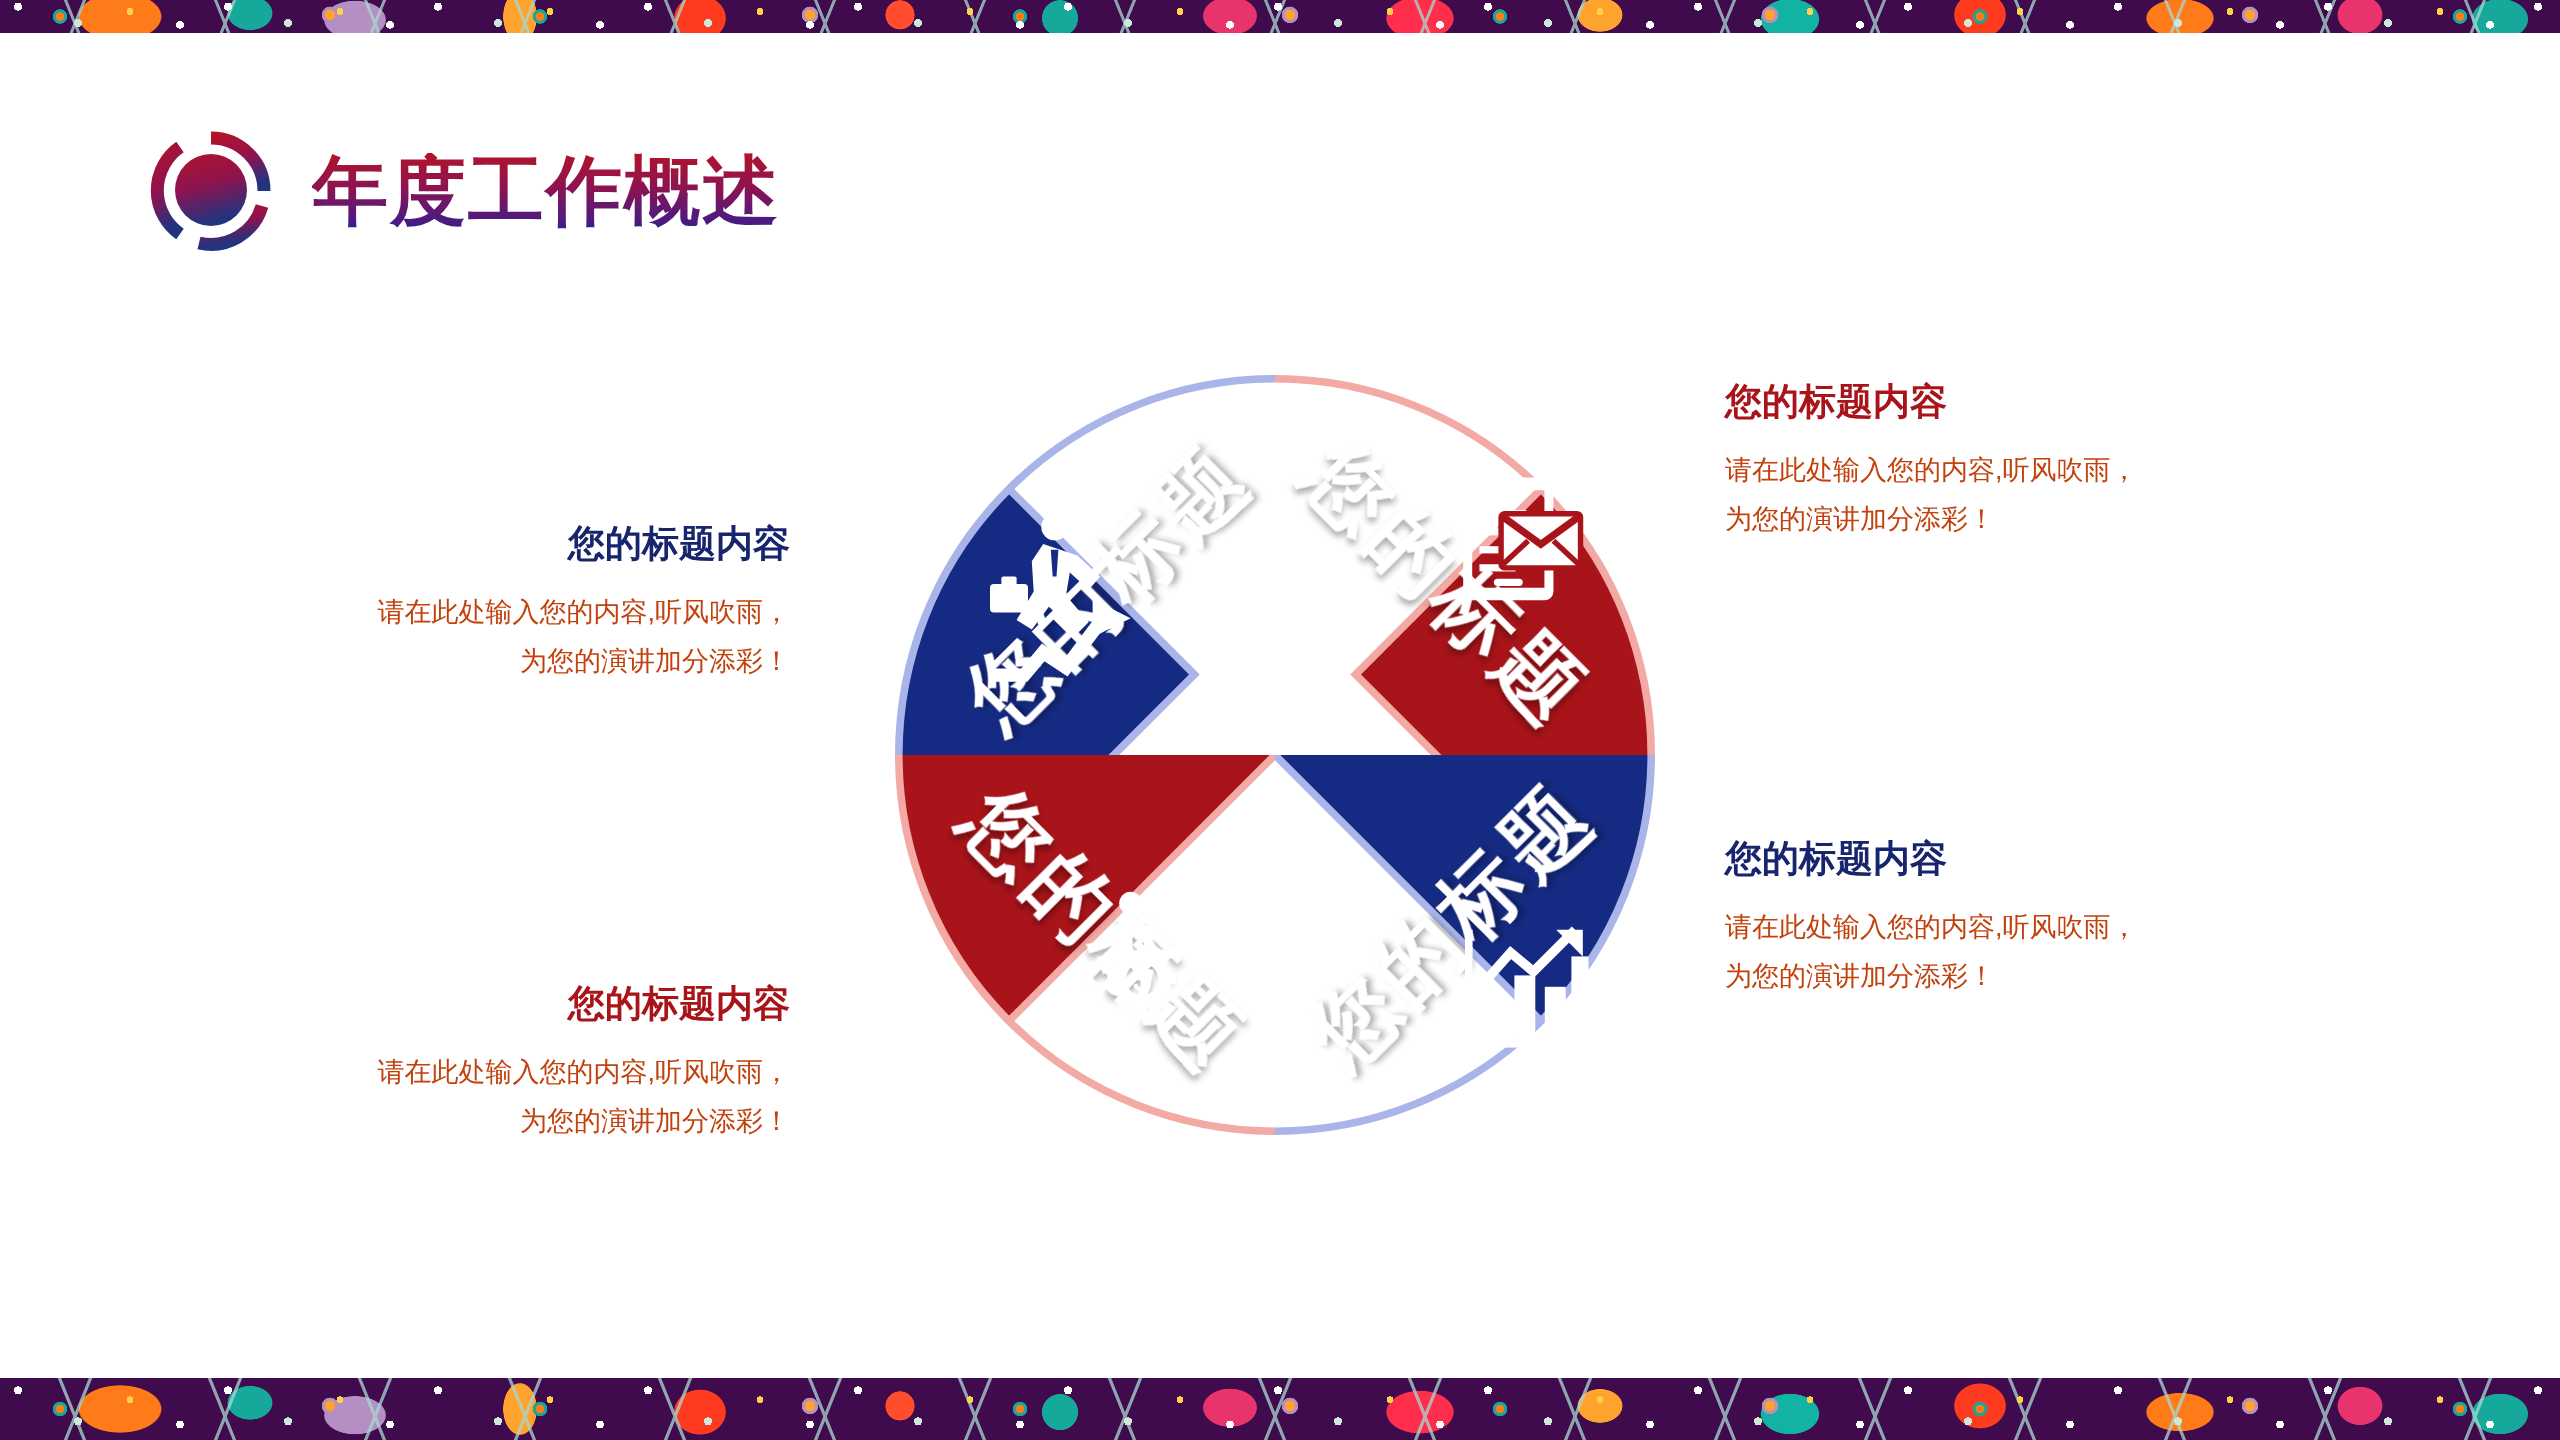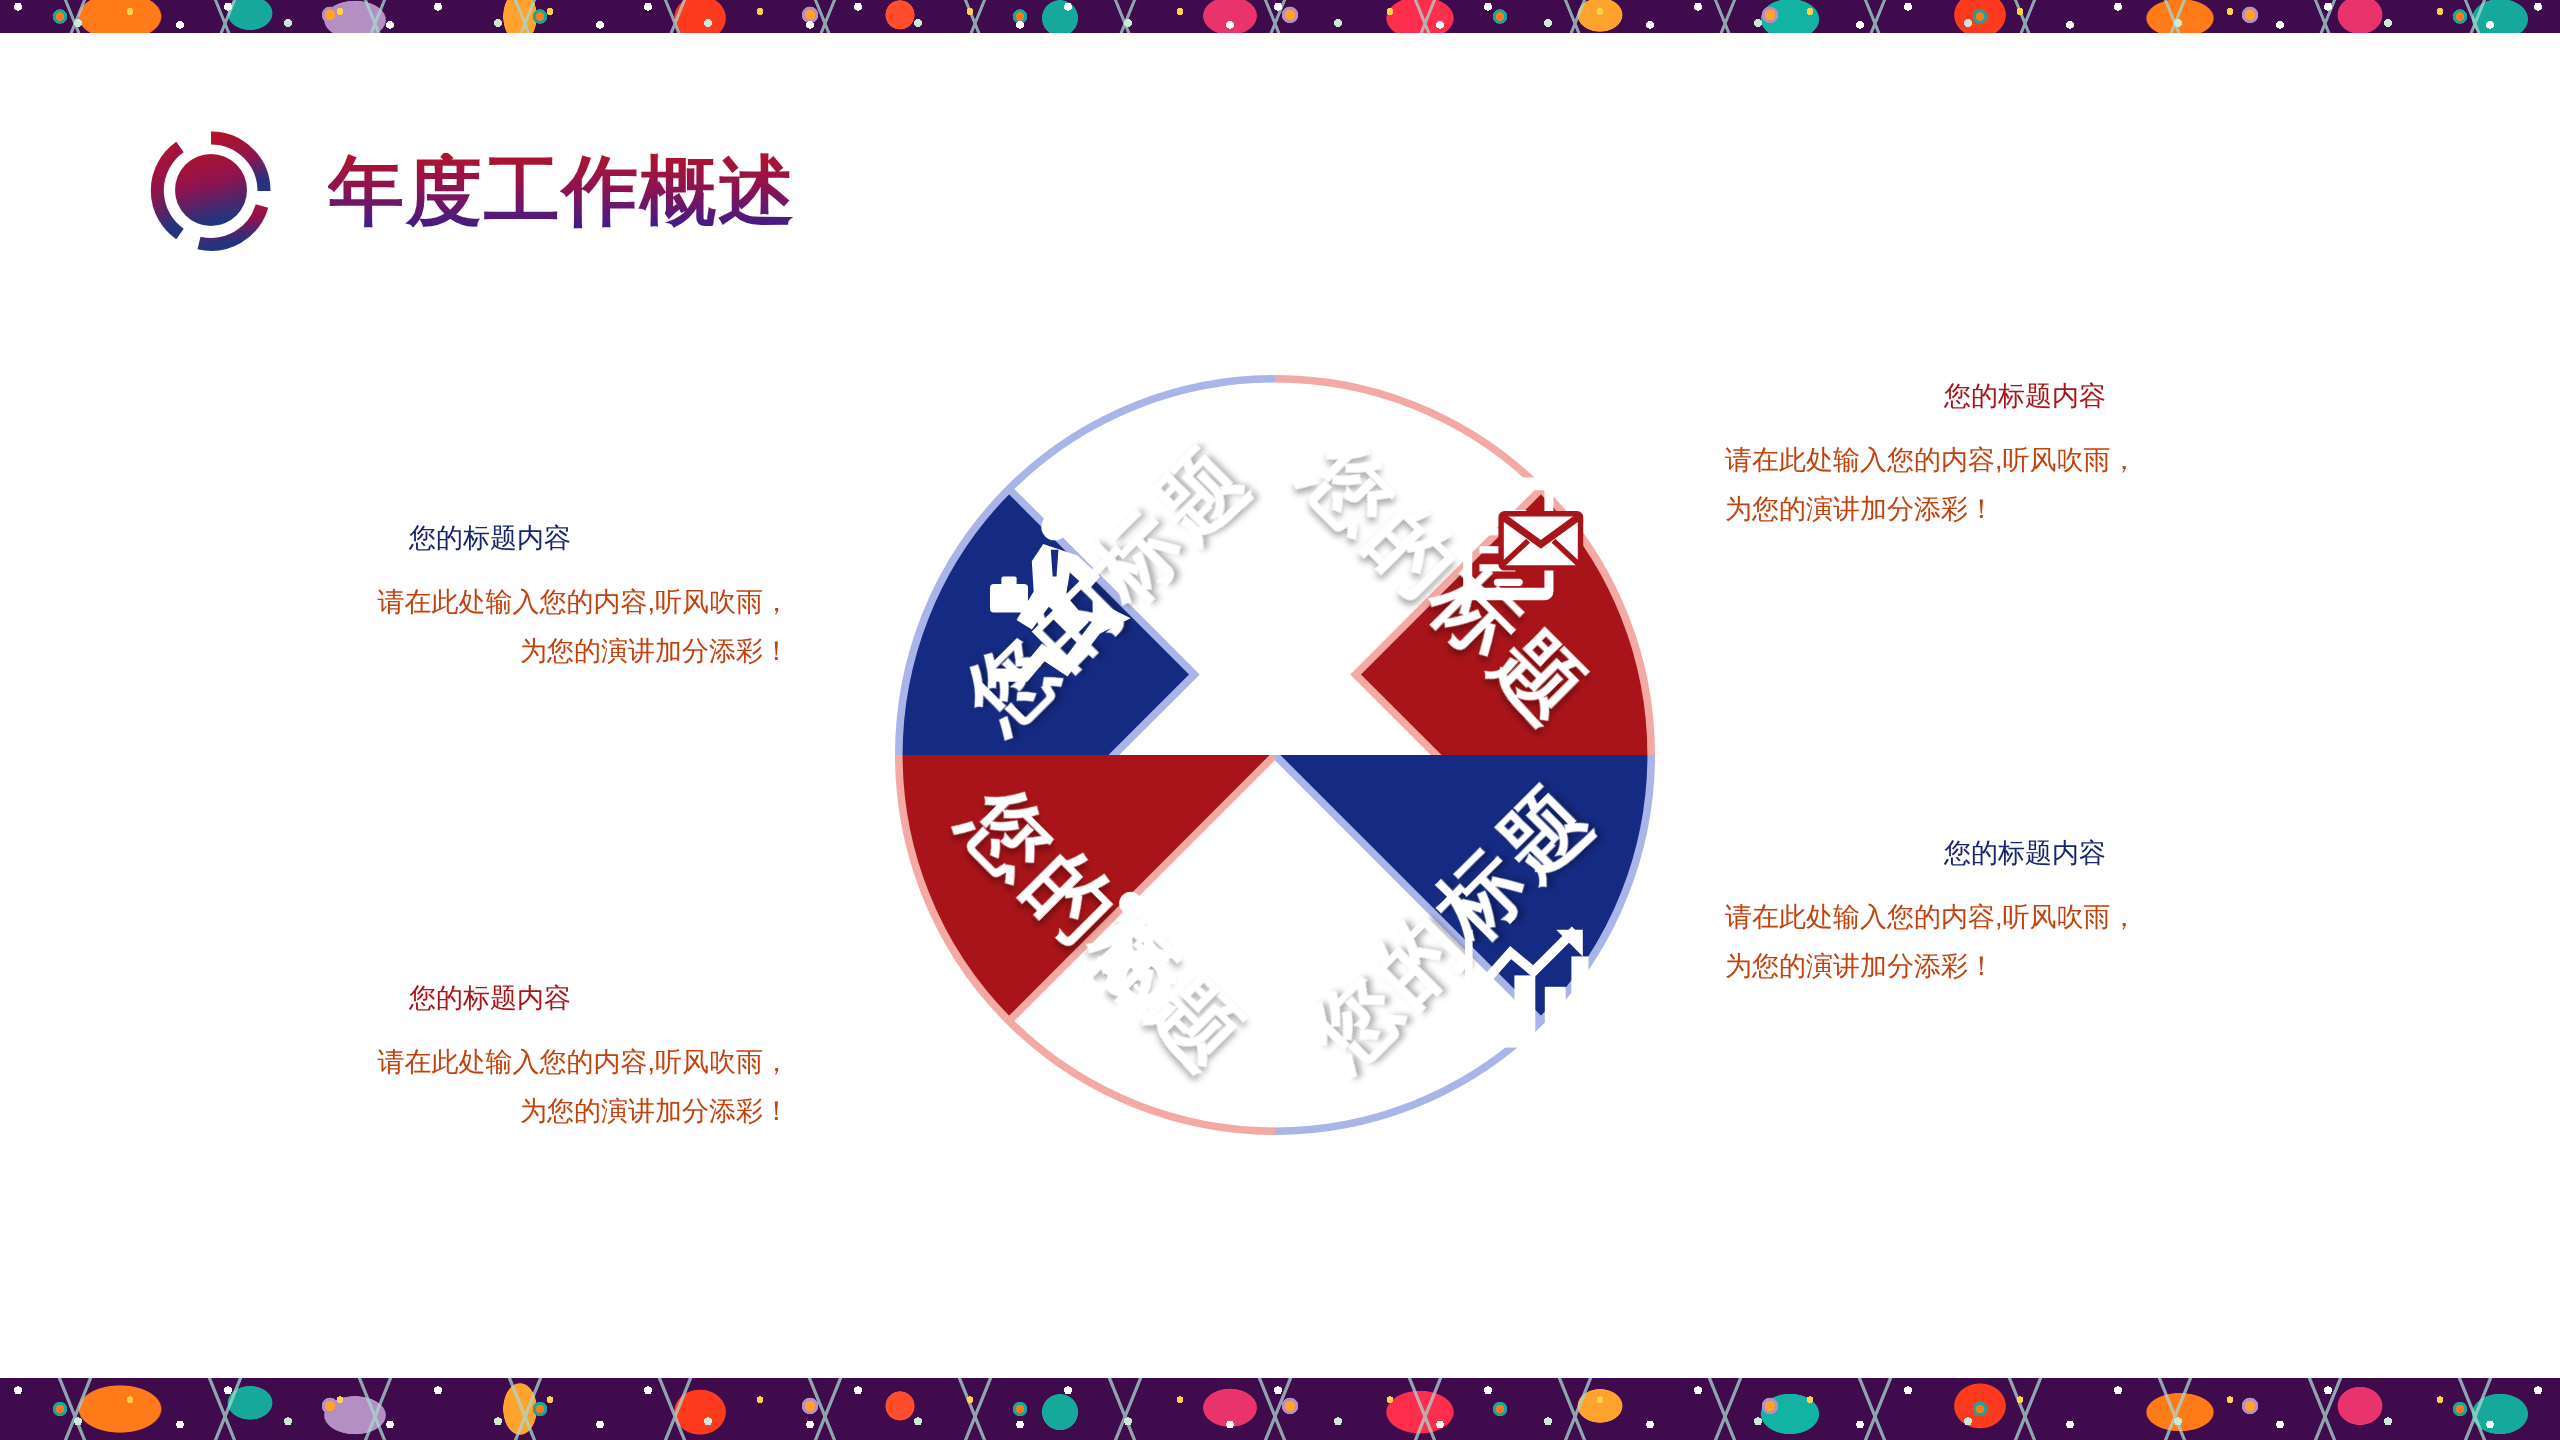--- a/index.html
+++ b/index.html
@@ -58,32 +58,32 @@
     background-image:
       radial-gradient(circle 13px at 60px 50%, transparent 0 4px, #16a89a 4.5px 7px, transparent 7.5px),
       radial-gradient(circle 7px  at 60px 50%, #ff7a18 0 100%, transparent 0),
       radial-gradient(circle 15px at 330px 45%, transparent 0 5px, #b48fc4 5.5px 8px, transparent 8.5px),
       radial-gradient(circle 8px  at 330px 45%, #ffa32e 0 100%, transparent 0);
     background-size:480px 100%;
     background-repeat:repeat-x;
   }
 
   
-  .header{position:absolute;left:150px;top:130px;display:flex;align-items:center;gap:56px;}
+  .header{position:absolute;left:150px;top:130px;display:flex;align-items:center;gap:40px;}
   .logo-mark{width:122px;height:122px;position:relative;flex:0 0 auto;}
   .page-title{
     font-size:76px;font-weight:bold;letter-spacing:2px;
     background:linear-gradient(180deg,#b1142b 0%,#8e1350 45%,#3b1c8c 100%);
     -webkit-background-clip:text;background-clip:text;color:transparent;
     white-space:nowrap;line-height:1;
   }
 
   
   .txt-block{position:absolute;width:600px;}
-  .txt-block h3{margin:0 0 26px 0;font-size:27px;font-weight:normal;line-height:1;text-align:center;}
+  .txt-block h3{margin:0 0 26px 0;font-size:37px;font-weight:bold;line-height:1;}
   .txt-block p{margin:0;font-size:27px;color:#c2410c;line-height:1.82;}
   .tb-left{text-align:right;}
   .tb-right{text-align:left;}
   .tb-tl{left:190px;top:525px;}
   .tb-bl{left:190px;top:985px;}
   .tb-tr{left:1725px;top:383px;}
   .tb-br{left:1725px;top:840px;}
   .c-red{color:#a81419;}
   .c-blue{color:#17246e;}
 

